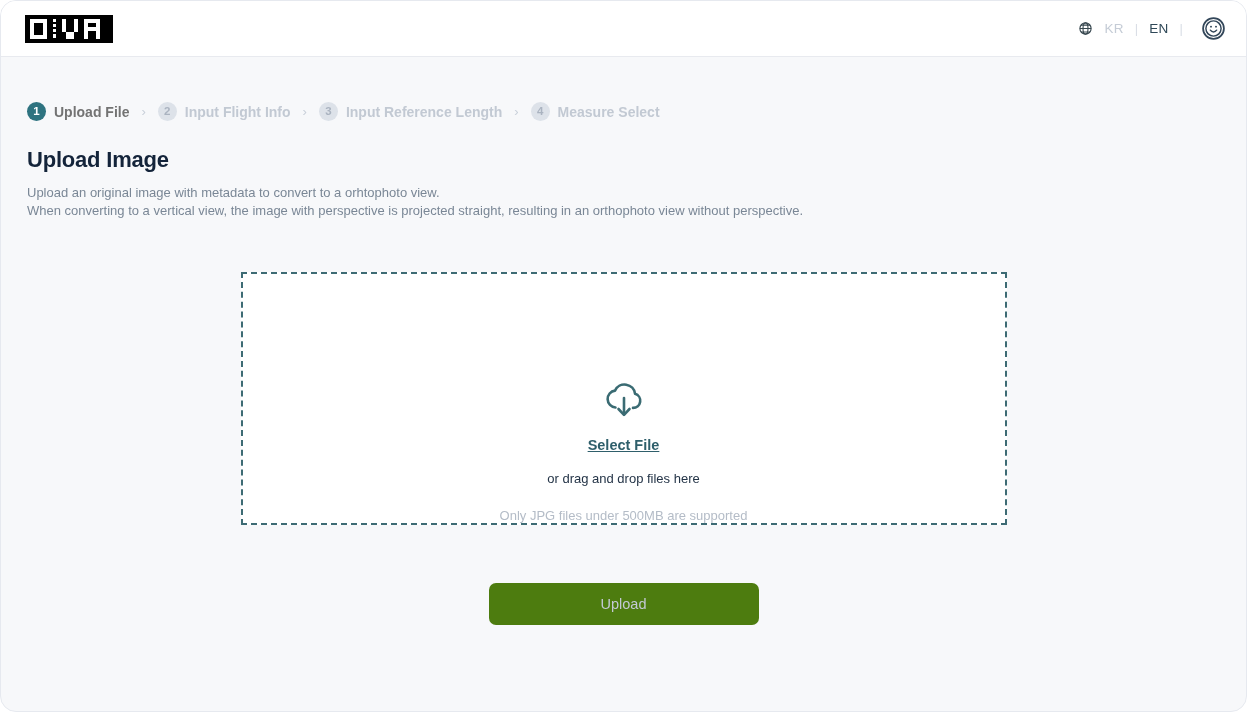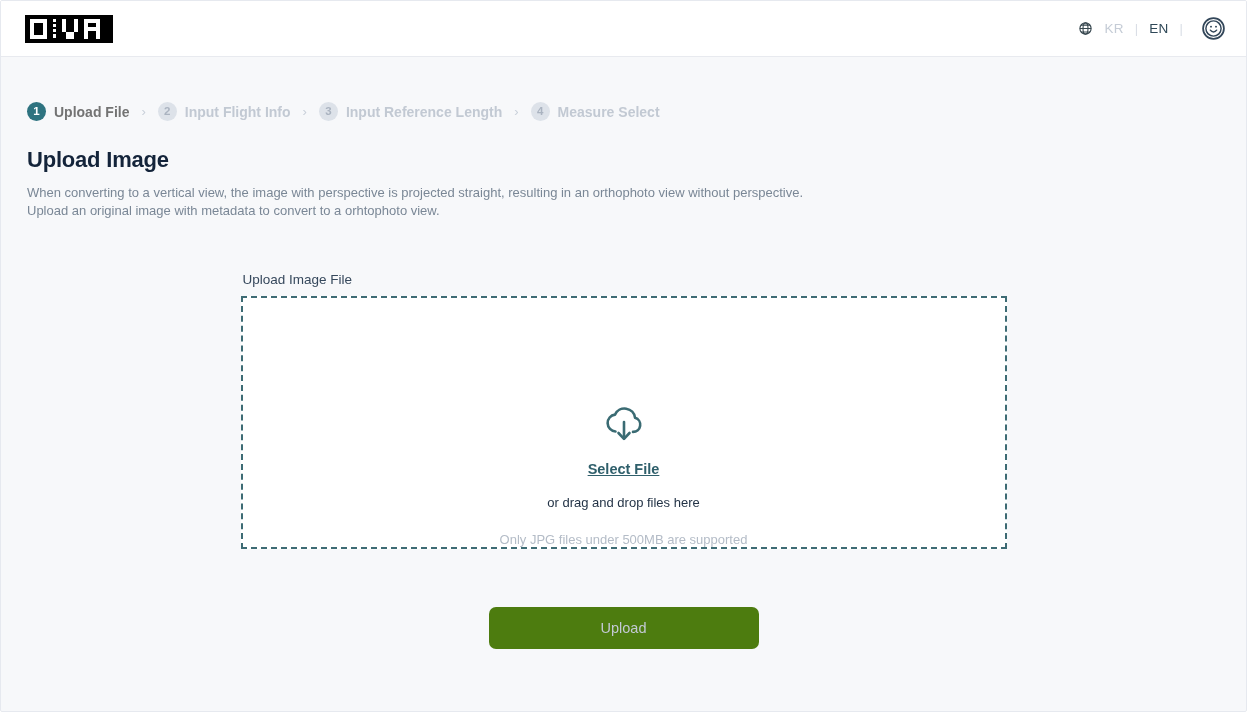--- a/index.html
+++ b/index.html
@@ -12,21 +12,21 @@
     background: #ffffff;
     font-family: "Liberation Sans", sans-serif;
     -webkit-font-smoothing: antialiased;
   }
 
   #app {
     position: relative;
     width: 1247px;
     height: 712px;
     background: #f7f8fa;
-    border-radius: 2px;
+    border-radius: 16px;
     border: 1px solid #e6e9ef;
     overflow: hidden;
     display: flex;
     flex-direction: column;
   }
 
   
   .header {
     height: 56px;
     flex: 0 0 56px;
@@ -303,26 +303,25 @@
       <span class="step-chevron">›</span>
 
       <div class="step todo">
         <span class="step-num">4</span>
         <span class="step-label">Measure Select</span>
       </div>
     </div>
 
     <h1 class="page-title">Upload Image</h1>
     <div class="desc">
+      <div>Upload an original image with metadata to convert to a orhtophoto view.</div>
       <div>When converting to a vertical view, the image with perspective is projected straight, resulting in an orthophoto view without perspective.</div>
-      <div>Upload an original image with metadata to convert to a orhtophoto view.</div>
     </div>
 
     <div class="upload-wrap">
-      <div class="field-label">Upload Image File</div>
 
       <div class="dropzone">
         <span class="cloud-icon">
           <svg width="44" height="40" viewBox="0 0 44 40" fill="none" stroke="currentColor" stroke-width="2.6" stroke-linecap="round" stroke-linejoin="round">
             <path d="M13.5 26.5A8.5 8.5 0 0 1 13 9.6a10.6 10.6 0 0 1 20.1 3.2 7.2 7.2 0 0 1-2.1 14.1"></path>
             <line x1="22" y1="17" x2="22" y2="33.5"></line>
             <polyline points="16.5,28 22,33.8 27.5,28"></polyline>
           </svg>
         </span>
 

